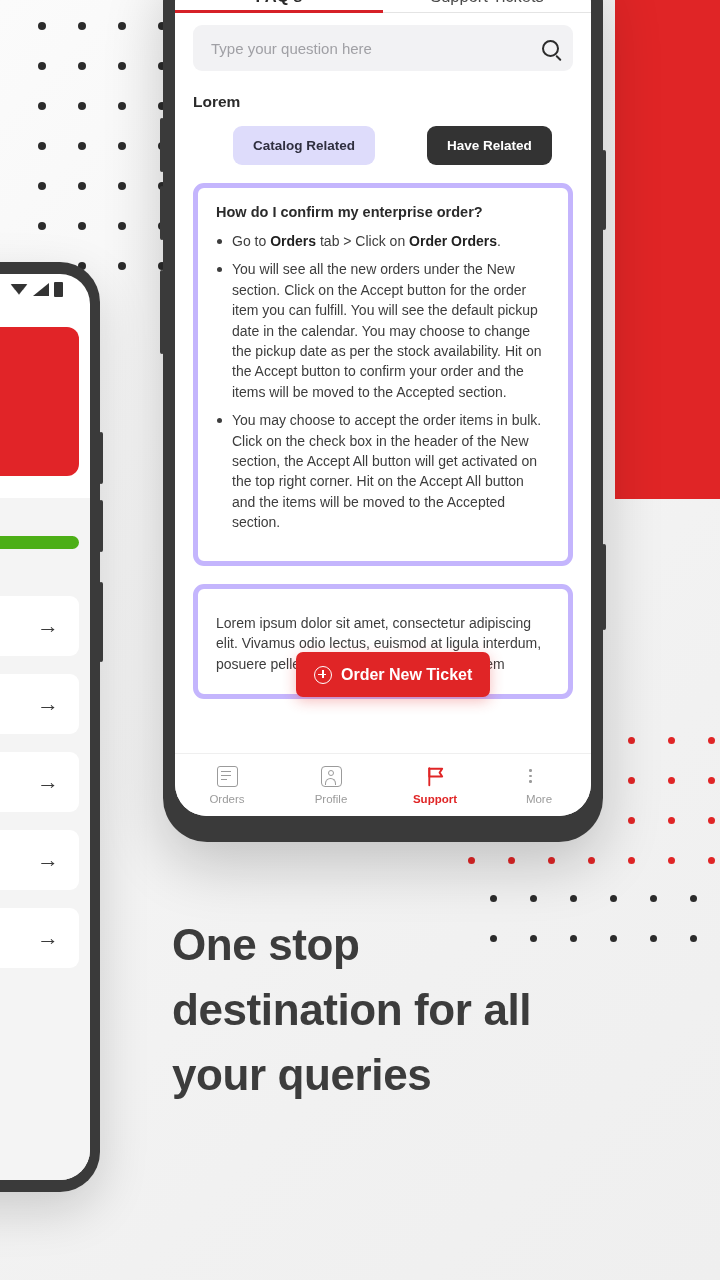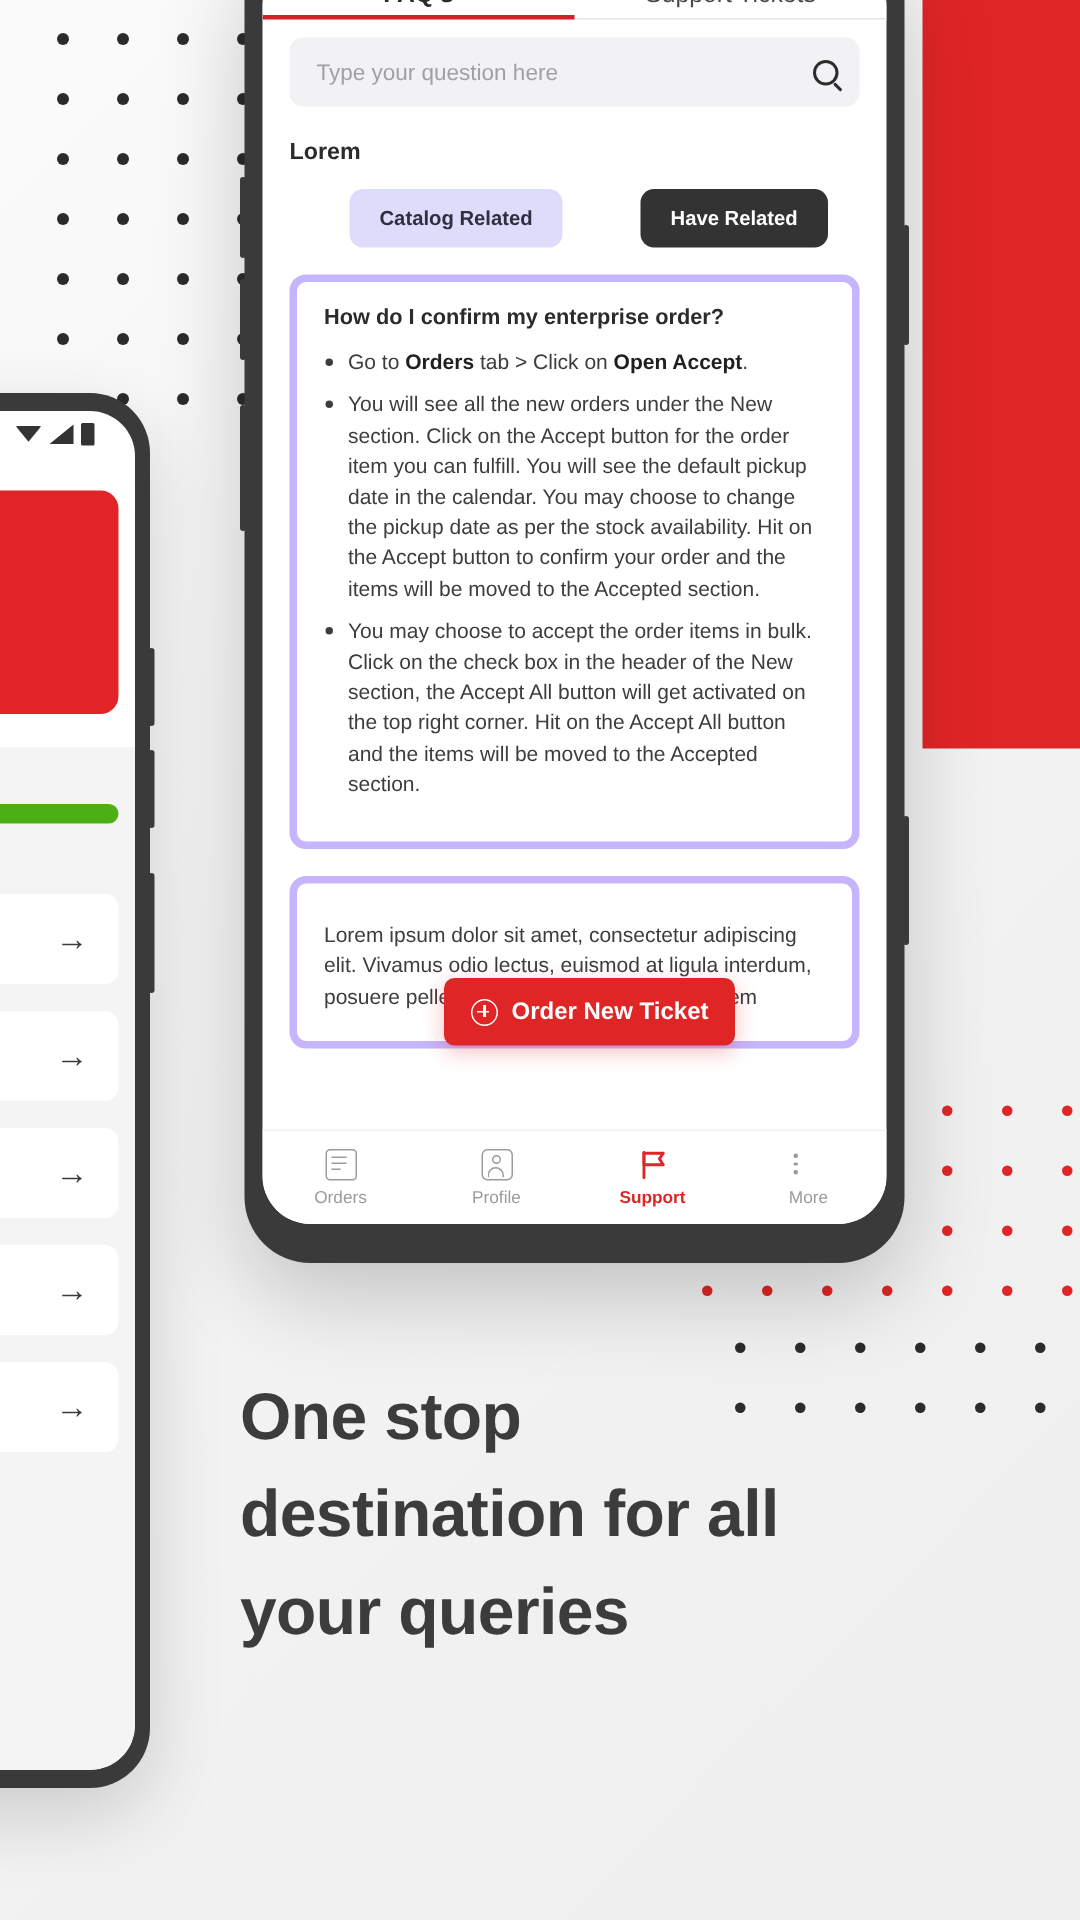--- a/index.html
+++ b/index.html
@@ -254,21 +254,21 @@
     position: absolute; left: 0.5px; width: 2.6px; height: 2.6px;
     border-radius: 50%; background: #9b9b9b; display: block;
   }
   .ic-more b:nth-of-type(1) { top: 3.5px; }
   .ic-more b:nth-of-type(2) { top: 9px; }
   .ic-more b:nth-of-type(3) { top: 14.5px; }
 
   
   #headline {
     position: absolute;
-    left: 160px; top: 912px;
+    left: 172px; top: 912px;
     width: 420px;
     font-size: 44px; font-weight: bold; line-height: 65px;
     color: #3c3c3c;
     letter-spacing: -0.4px;
   }
 </style>
 </head>
 <body>
 
 <div id="stage">
@@ -410,21 +410,21 @@
 
         <div class="chips">
           <div class="chip idle">Catalog Related</div>
           <div class="chip sel">Have Related</div>
           <div class="chip idle">Account Related</div>
         </div>
 
         <div class="faq-card">
           <div class="faq-q">How do I confirm my enterprise order?</div>
           <div class="faq-ul">
-            <div class="faq-li">Go to <b>Orders</b> tab &gt; Click on <b>Open Accept</b>.</div>
+            <div class="faq-li">Go to <b>Orders</b> tab &gt; Click on <b>Order Orders</b>.</div>
             <div class="faq-li">You will see all the new orders under the New section. Click on the Accept button for the order item you can fulfill. You will see the default pickup date in the calendar. You may choose to change the pickup date as per the stock availability. Hit on the Accept button to confirm your order and the items will be moved to the Accepted section.</div>
             <div class="faq-li">You may choose to accept the order items in bulk. Click on the check box in the header of the New section, the Accept All button will get activated on the top right corner. Hit on the Accept All button and the items will be moved to the Accepted section.</div>
           </div>
         </div>
 
         <div class="faq-card">
           <div class="faq-body">Lorem ipsum dolor sit amet, consectetur adipiscing elit. Vivamus odio lectus, euismod at ligula interdum, posuere pellentesque nibh. Nullam diam lorem</div>
         </div>
       </div>
 

